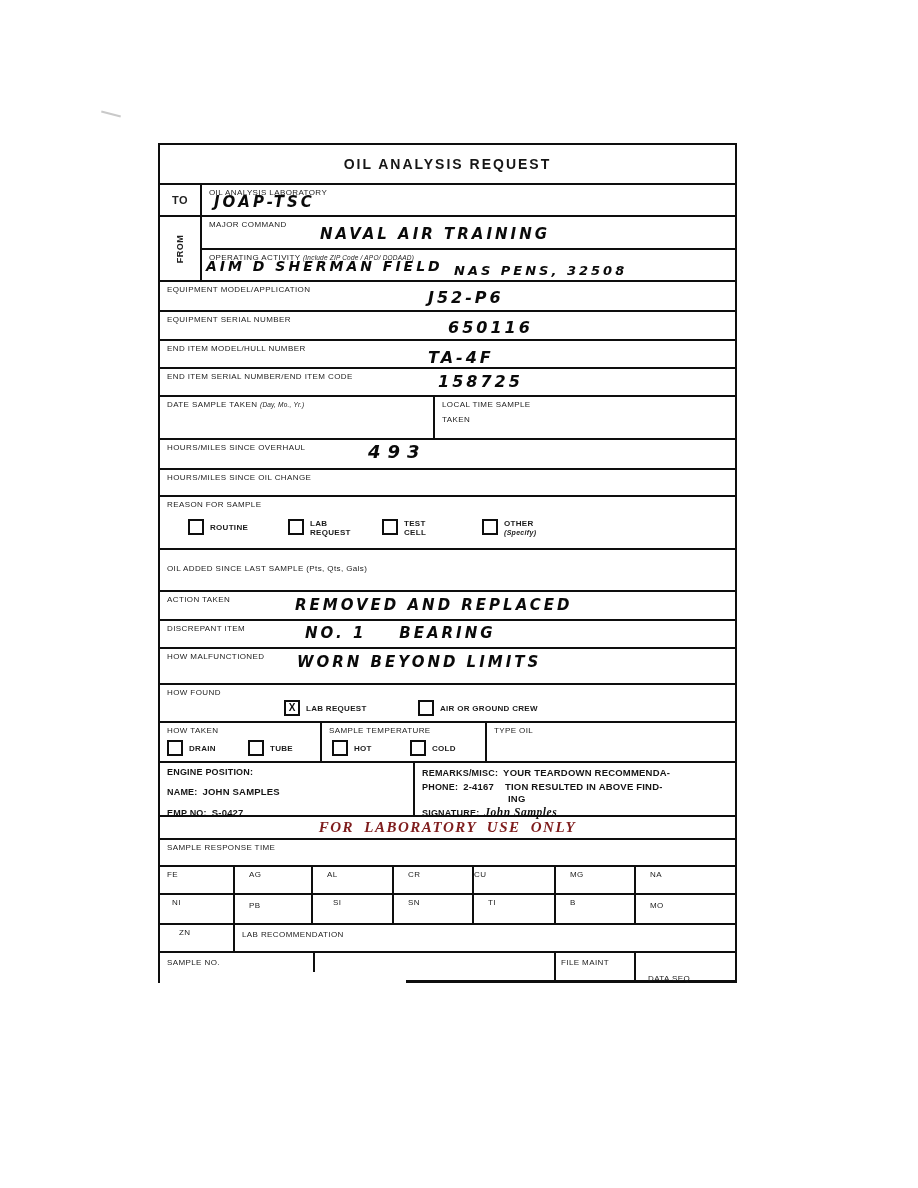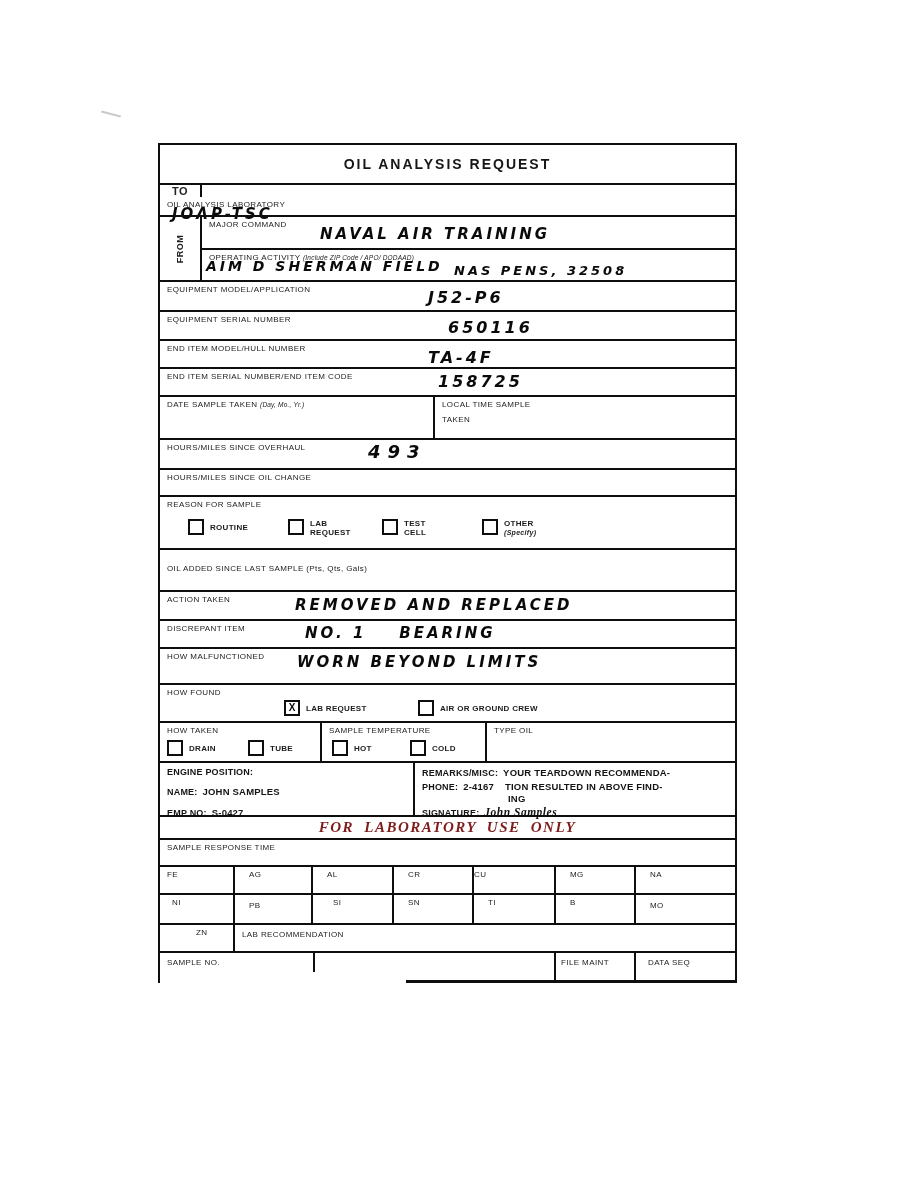--- a/index.html
+++ b/index.html
@@ -63,21 +63,21 @@
 </style>
 </head>
 <body>
 
 <div class="scan-mark"></div>
 
 <div class="form">
 
   <div class="row first title">OIL ANALYSIS REQUEST</div>
 
-  <div class="row flex" style="height:32px;flex-direction:column;">
+  <div class="row flex" style="height:32px;">
     <div class="rowlabel-cell">
       <span class="to-text">TO</span>
     </div>
     <div class="cellbody">
       <div class="flabel">OIL ANALYSIS LABORATORY</div>
       <span class="hand" style="left:12px;top:10px;font-size:15px;">JOAP-TSC</span>
     </div>
   </div>
 
   <div class="row flex" style="height:65px;">
@@ -296,32 +296,32 @@
     <div class="elcell" style="width:80px;">
         <div class="flabel" style="padding-left:14px;">B</div>
       </div>
     <div class="elcell last">
         <div class="flabel" style="padding-left:14px;padding-top:6px;">MO</div>
       </div>
   </div>
 
   <div class="row flex" style="height:28px;">
     <div class="vsplit" style="width:75px;">
-        <div class="flabel" style="padding-left:36px;">ZN</div>
+        <div class="flabel" style="padding-left:19px;">ZN</div>
       </div>
     <div class="cellbody">
       <div class="flabel" style="padding-top:5px;">LAB RECOMMENDATION</div>
     </div>
   </div>
 
   <div class="row" style="height:32px;">
     <div class="flabel" style="padding-top:5px;">SAMPLE NO.</div>
     <div class="stub"></div>
     <div class="fm-cell">
       <div class="flabel" style="padding-top:5px;padding-left:5px;">FILE MAINT</div>
     </div>
     <div class="ds-cell">
-      <div class="flabel" style="padding-top:5px;padding-left:12px;">DATA SEQ</div>
+      <div class="flabel" style="padding-top:5px;padding-left:12px;margin-top:16px;">DATA SEQ</div>
     </div>
     <div class="bottom-line"></div>
   </div>
 
 </div>
 
 </body></html>

